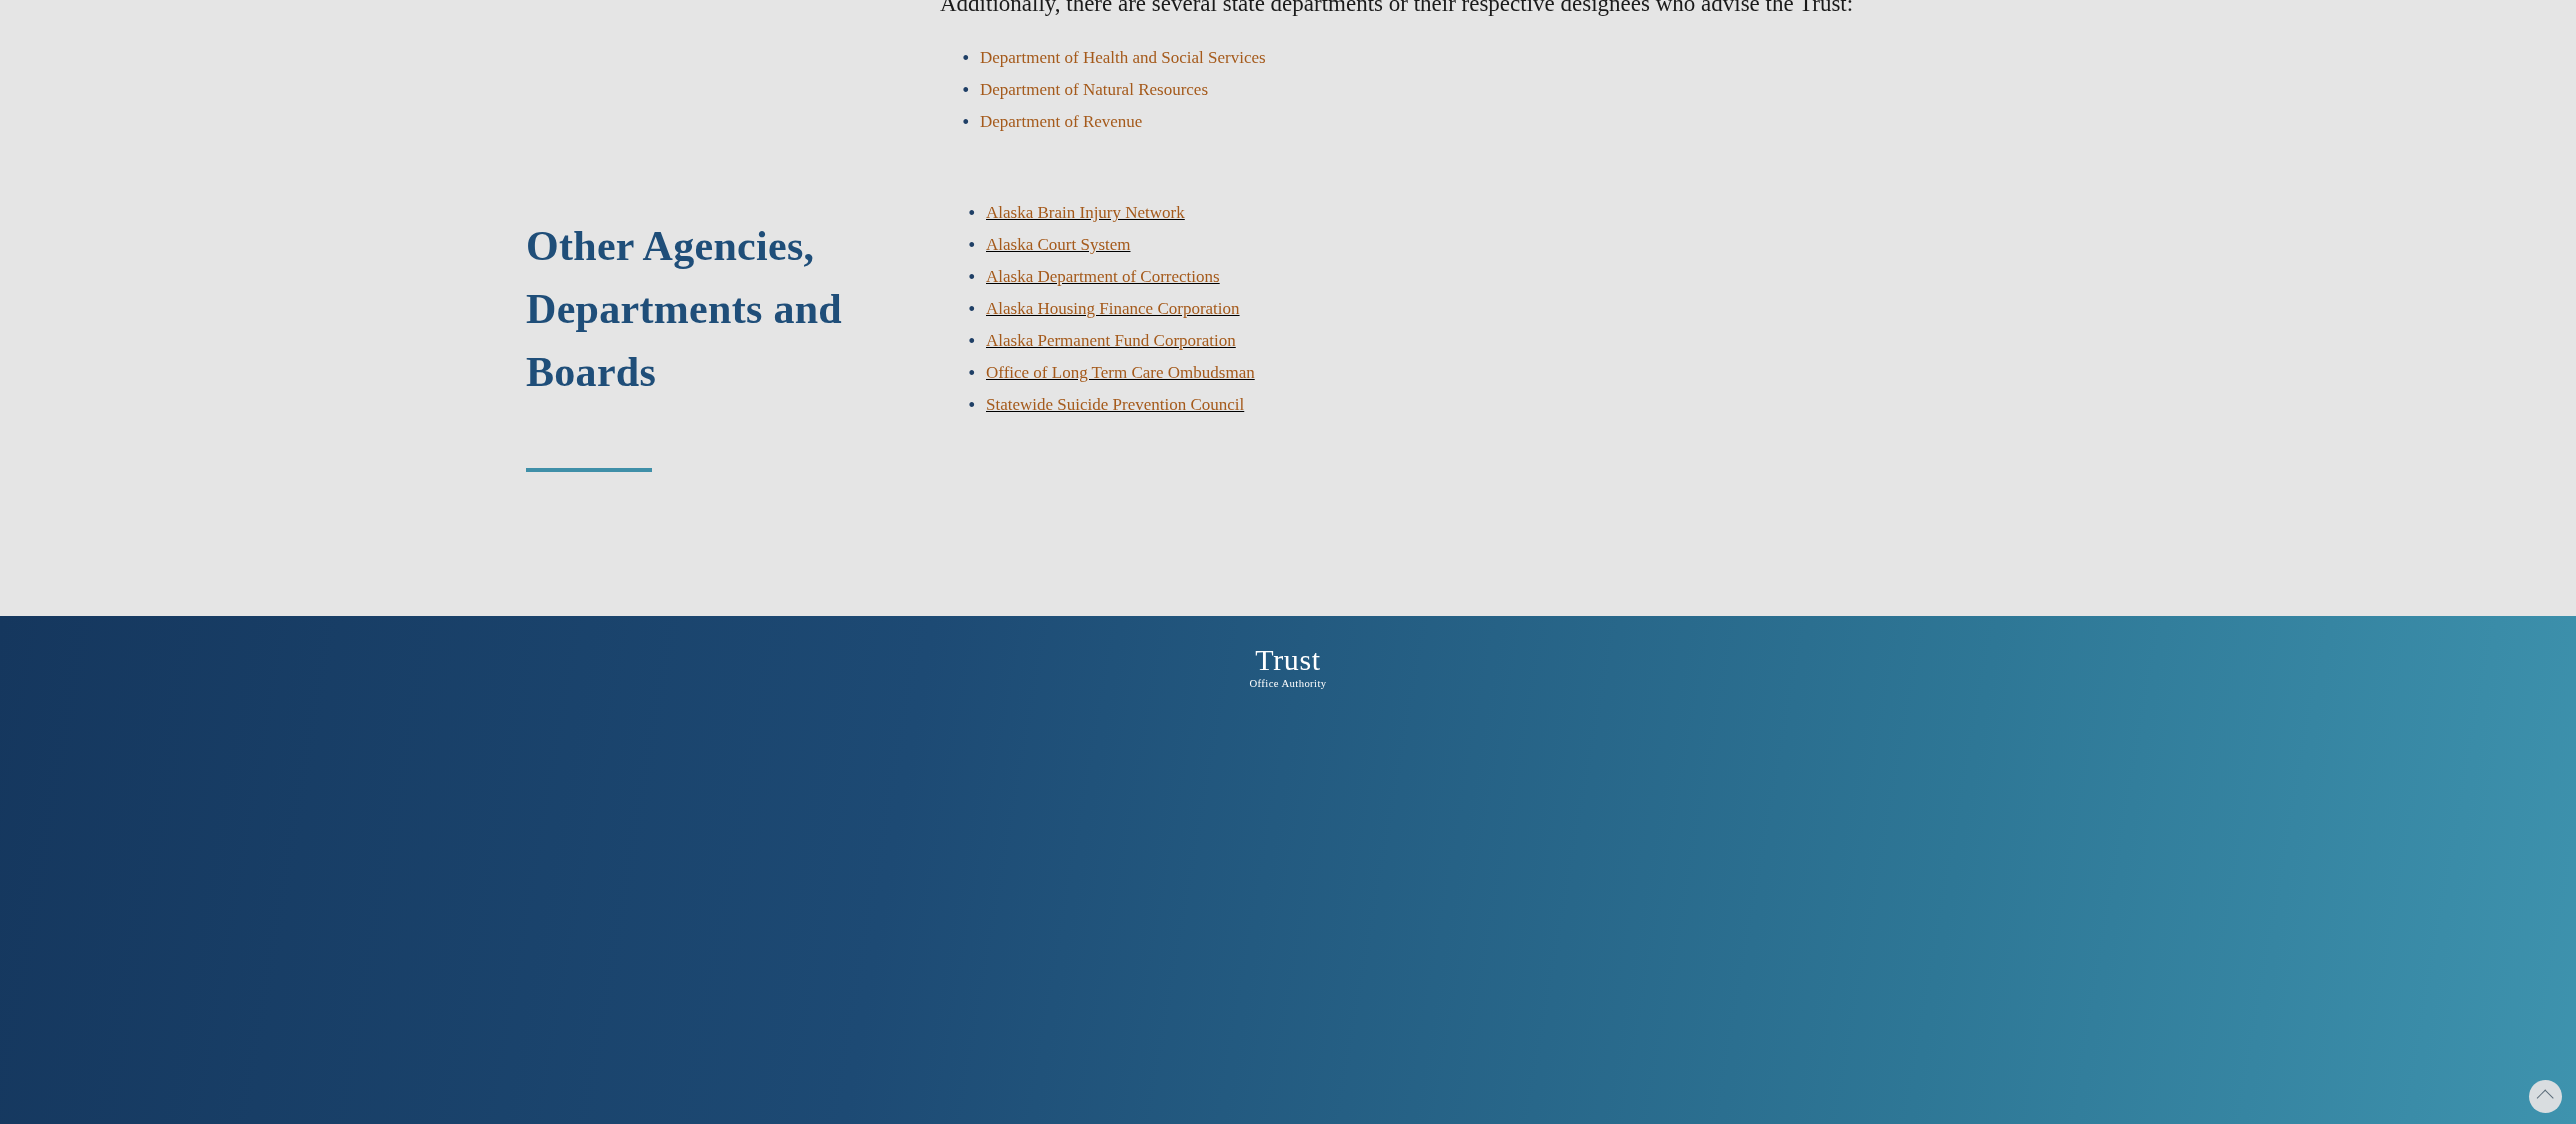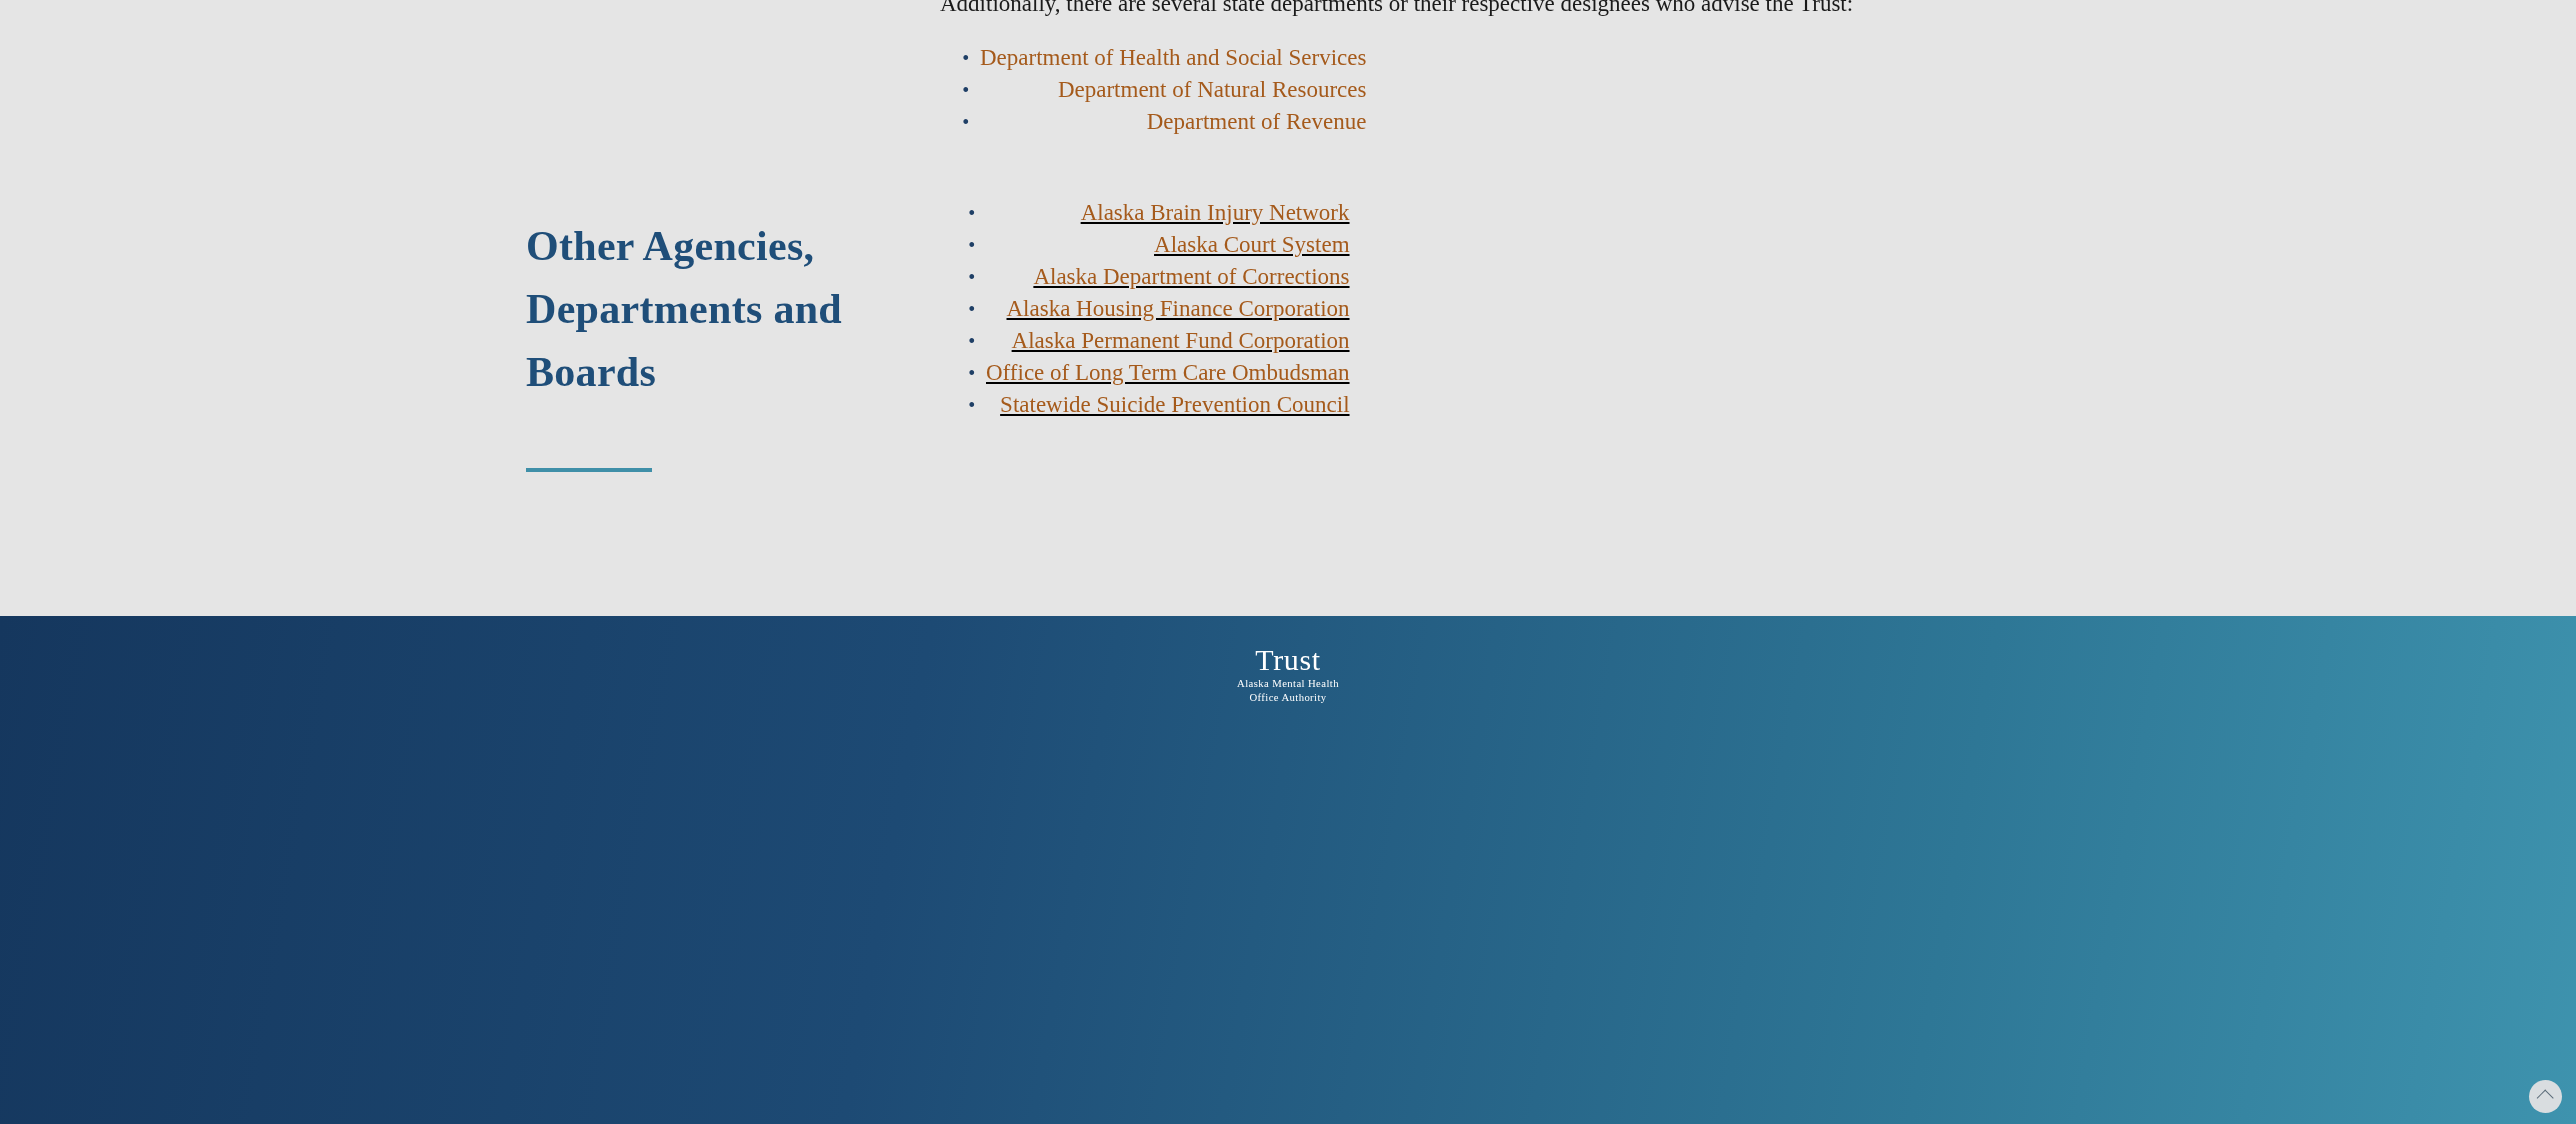--- a/index.html
+++ b/index.html
@@ -38,26 +38,25 @@
     position: absolute;
     left: 955px;
     top: 42px;
     margin: 0;
     padding: 0 0 0 25px;
     list-style: none;
   }
   .dept-list li,
   .agency-list li {
     font-family: "Liberation Serif", serif;
-    font-size: 23px;
+    font-size: 17px;
     line-height: 32px;
     color: #a55a1b;
     position: relative;
     white-space: nowrap;
-    text-align: right;
   }
   .dept-list li::before,
   .agency-list li::before {
     content: "\2022";
     position: absolute;
     left: -17.7px;
     color: #1f3f66;
     font-size: 20px;
     line-height: 32px;
   }
@@ -175,21 +174,20 @@
     <li><a href="#">Alaska Permanent Fund Corporation</a></li>
     <li><a href="#">Office of Long Term Care Ombudsman</a></li>
     <li><a href="#">Statewide Suicide Prevention Council</a></li>
   </ul>
 </div>
 
 <div class="footer">
 
   <div class="footer-logo">
     <div class="logo-word">Trust</div>
-    <div class="logo-sub1">Alaska Mental Health</div>
     <div class="logo-sub2">Office Authority</div>
   </div>
 
   <div class="back-to-top">
     <span class="chev"></span>
   </div>
 </div>
 
 
 </body></html>

